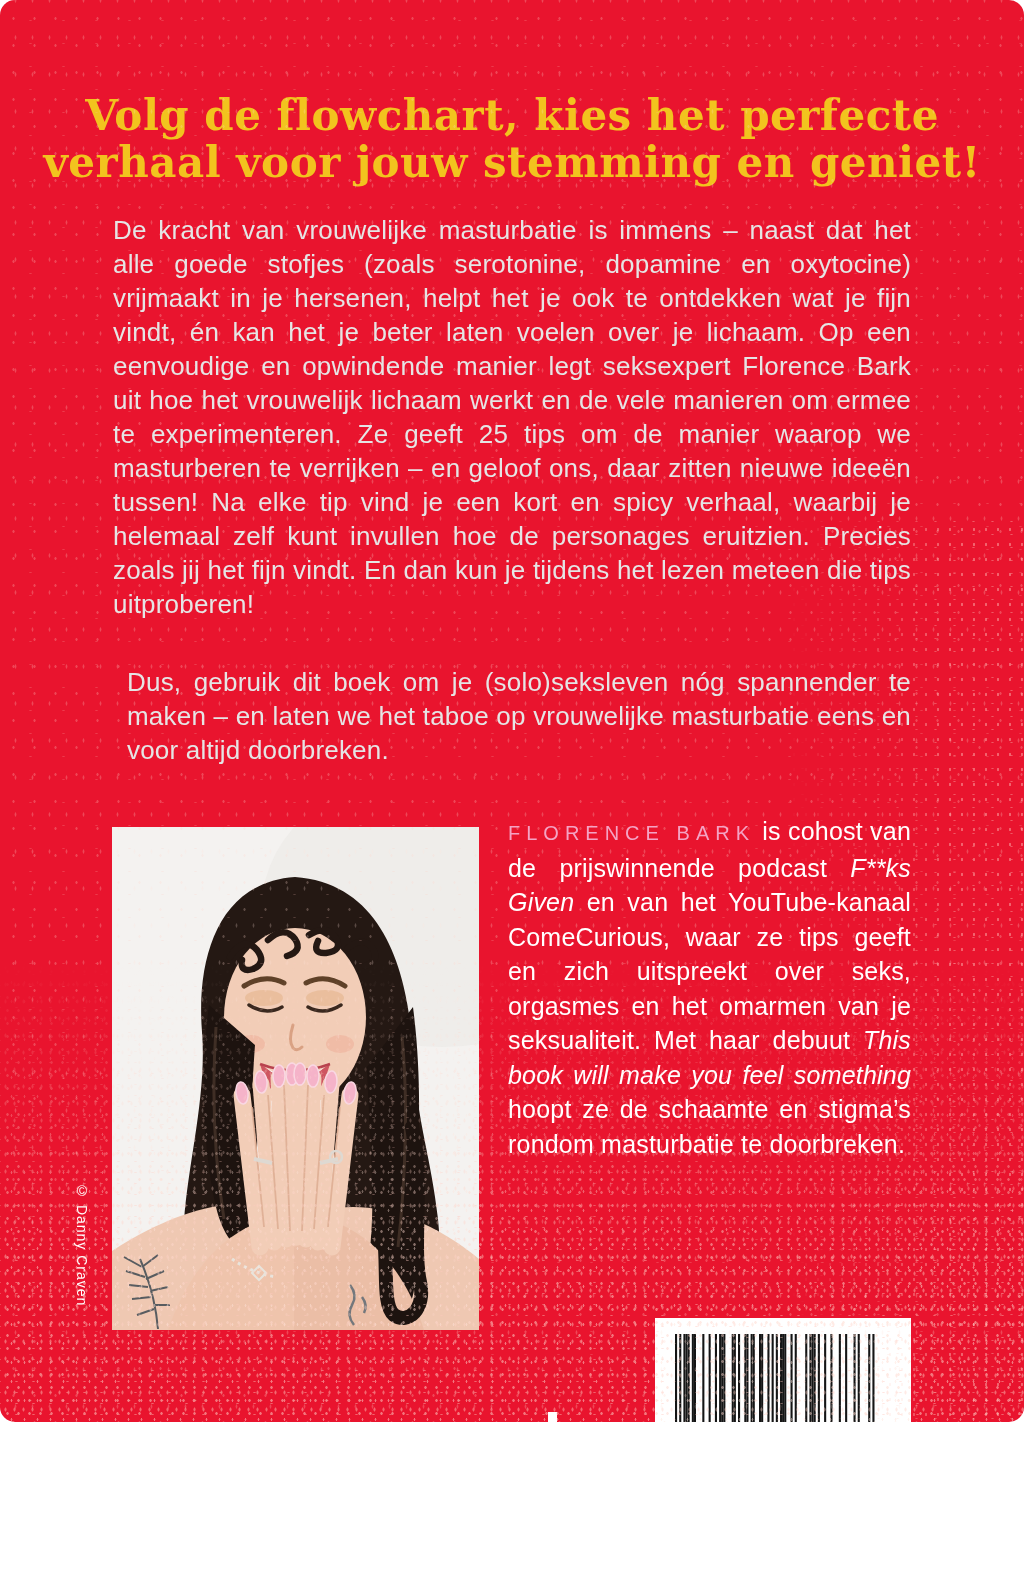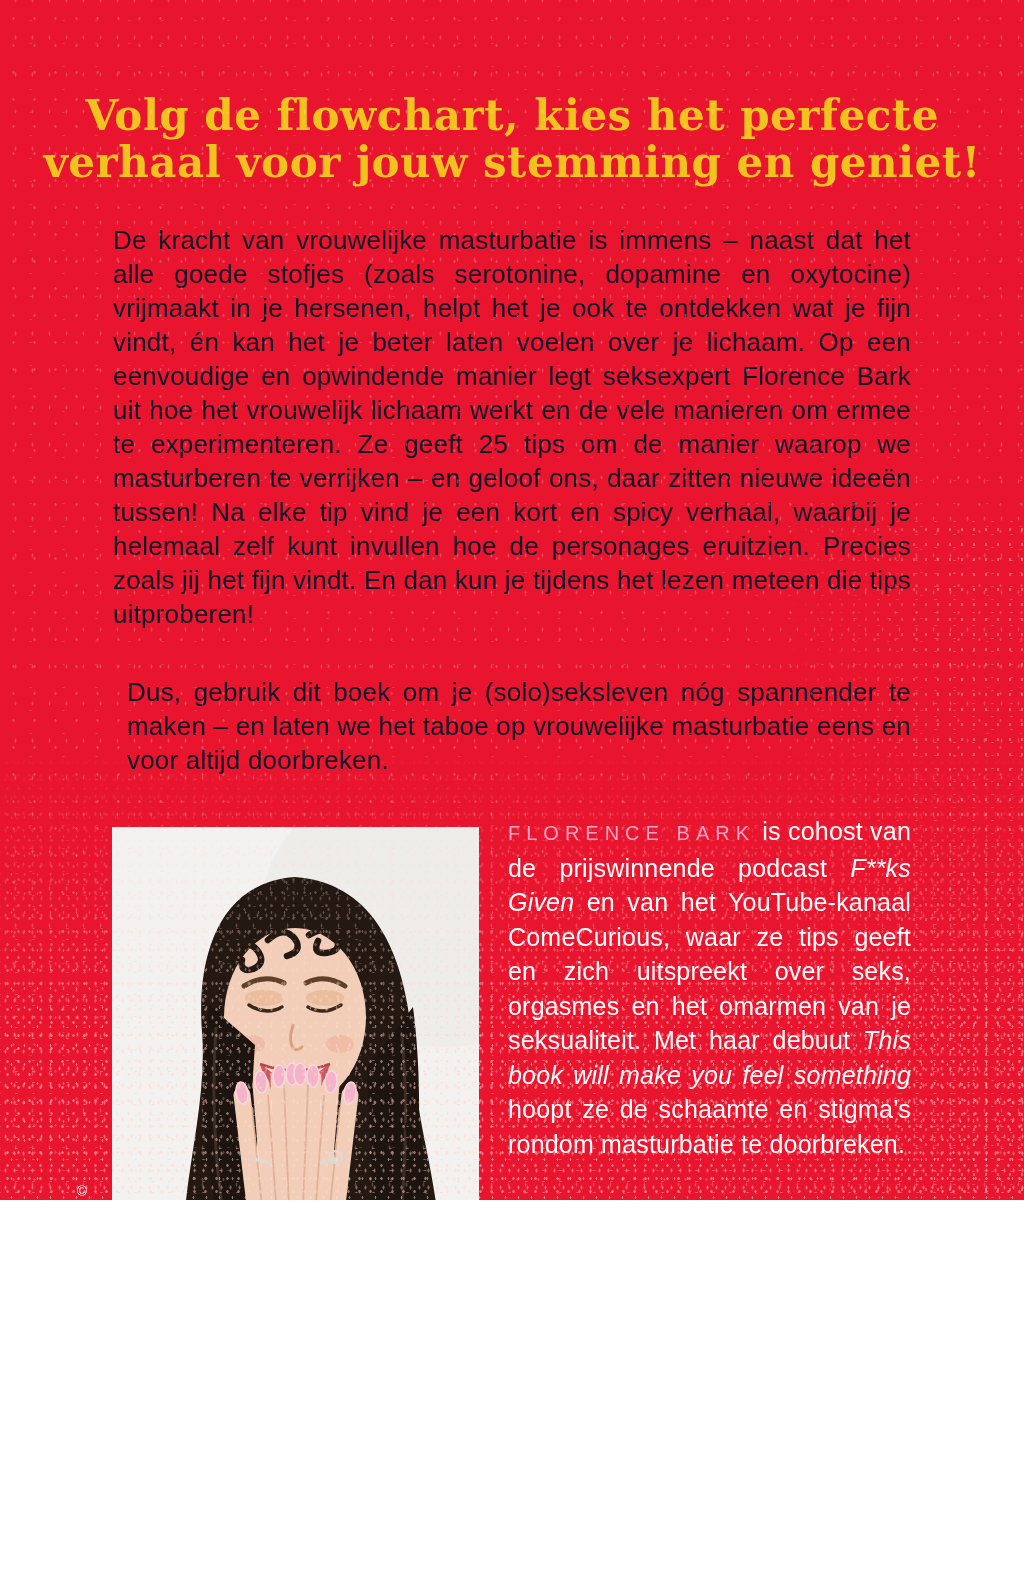--- a/index.html
+++ b/index.html
@@ -1,19 +1,20 @@
 <!DOCTYPE html>
 <html><head>
 <meta charset="utf-8">
 <style>
   html,body{margin:0;padding:0;}
   body{width:1024px;height:1592px;font-family:"Liberation Sans",sans-serif;}
   .cover{
-    position:relative;width:1024px;height:1200px;overflow:hidden;
+    position:relative;width:1024px;height:1422px;overflow:hidden;
     background:var(--red,#E9142E);
+    border-radius:15px;
   }
   
   .grain{position:absolute;inset:0;pointer-events:none;opacity:.30;
     background-image:
       radial-gradient(rgba(255,216,205,.85) .8px, transparent 1.4px),
       radial-gradient(rgba(255,198,188,.7) .8px, transparent 1.4px),
       radial-gradient(rgba(255,228,218,.8) .7px, transparent 1.2px);
     background-size:21px 27px, 33px 23px, 17px 37px;
     background-position:3px 5px, 14px 9px, 7px 19px;}
   .grain-bottom{position:absolute;left:0;right:0;bottom:0;height:460px;pointer-events:none;opacity:.55;
@@ -34,21 +35,21 @@
     background-position:4px 2px, 9px 8px;
     -webkit-mask-image:linear-gradient(to left,#000 30%,transparent 100%);
             mask-image:linear-gradient(to left,#000 30%,transparent 100%);}
 
   
   .headline{position:absolute;left:0;right:0;top:92px;text-align:center;
     font-family:"DejaVu Serif","Liberation Serif",serif;font-weight:bold;
     font-size:42px;line-height:1.12;color:var(--yellow,#F2C31E);letter-spacing:.5px;}
 
   
-  .intro{position:absolute;left:113px;width:798px;top:223px;color:#0f172a;
+  .intro{position:absolute;left:113px;width:798px;top:213px;color:#e5e5e5;
     font-size:26px;line-height:34px;text-align:justify;letter-spacing:.2px;}
   .intro p{margin:0;}
   .intro p + p{margin-top:44px;margin-left:14px;}
 
   
   .photo-frame{position:absolute;left:112px;top:827px;width:367px;height:503px;
     background:#F4F2F0;overflow:hidden;}
   .photo-frame svg{display:block;}
   .photo-credit{position:absolute;left:74px;top:1183px;height:150px;color:#fff;
     font-size:14px;letter-spacing:1px;writing-mode:vertical-rl;white-space:nowrap;}

